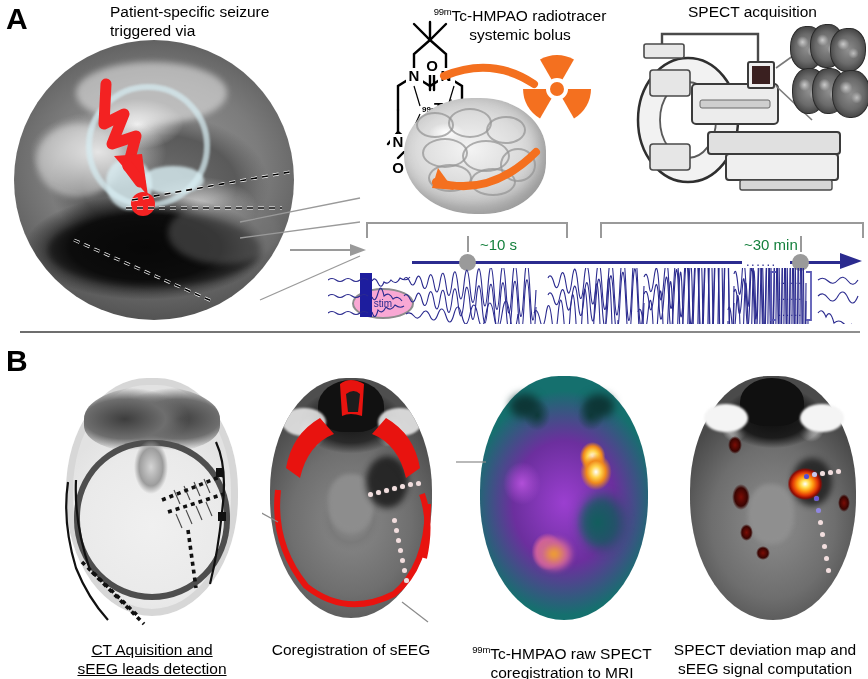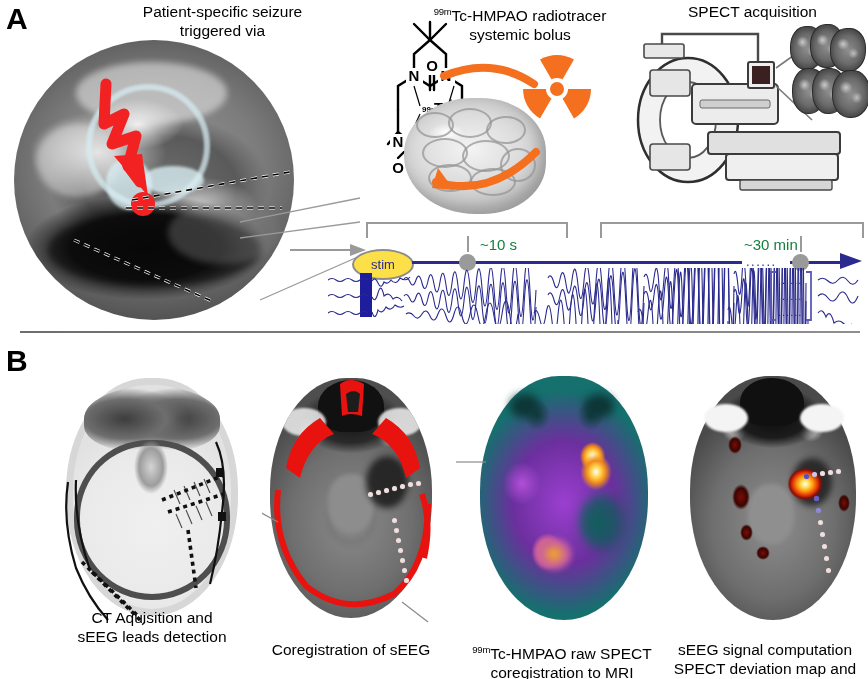--- a/index.html
+++ b/index.html
@@ -2,21 +2,21 @@
 <html><head>
 <meta charset="utf-8">
 <style>
   html,body{margin:0;padding:0;background:#fff;}
   body{width:868px;height:679px;position:relative;overflow:hidden;
        font-family:"Liberation Sans",sans-serif;color:#000;}
   .abs{position:absolute;}
   .panel-letter{font-weight:bold;font-size:30px;line-height:1;}
   .cap{font-size:15.5px;line-height:19px;}
   .cap-center{text-align:center;}
-  .cap-right{text-align:center;}
+  .cap-right{text-align:left;}
   .sup{font-size:9.5px;vertical-align:super;letter-spacing:-.2px;}
   .divider{height:2px;background:linear-gradient(to right,#6d6d6d,#8f8f8f);}
 
   
   .mri-circle{border-radius:50%;overflow:hidden;
     background:
       radial-gradient(ellipse 60% 26% at 47% 74%, #060606 0%, #111 45%, rgba(20,20,20,0) 72%),
       radial-gradient(ellipse 30% 16% at 66% 60%, #d7d7d7 0%, rgba(140,140,140,0) 70%),
       radial-gradient(ellipse 34% 20% at 30% 40%, #e8e8e8 0%, rgba(150,150,150,0) 72%),
       radial-gradient(ellipse 22% 12% at 44% 30%, #f2f2f2 0%, rgba(160,160,160,0) 75%),
@@ -49,22 +49,22 @@
       radial-gradient(ellipse 60% 56% at 50% 50%, #8f8f8f 0%, #6a6a6a 60%, #3c3c3c 100%);
     border:1px solid #2b2b2b;}
 
   
   .tl-line{position:absolute;height:2.5px;background:#2b2b8f;}
   .tl-node{position:absolute;width:17px;height:17px;border-radius:50%;background:#9a9a9a;}
   .tl-tick{position:absolute;width:2px;background:#9a9a9a;}
   .brk{position:absolute;border:2px solid #9a9a9a;border-bottom:none;height:14px;}
   .tl-label{position:absolute;font-size:15px;color:#15803d;}
   .stim-badge{position:absolute;border:2px solid #8d8d8d;border-radius:50%;
-    display:flex;align-items:center;justify-content:center;background:#fde047;
-    color:#2b2b8f;font-size:13px;}
+    display:flex;align-items:center;justify-content:center;background:#f9a8d4;
+    color:#2b2b8f;font-size:10px;margin-top:39px;}
   .stim-bar{position:absolute;background:#1d1d9e;}
 
   
   .ct{position:absolute;border-radius:47% 47% 50% 50%;
     background:
       radial-gradient(ellipse 58% 44% at 50% 62%, #f0f0f0 0%, #eaeaea 70%, #e2e2e2 100%),
       radial-gradient(ellipse 38% 17% at 50% 22%, #4f4f4f 0%, #6d6d6d 55%, rgba(140,140,140,0) 85%),
       radial-gradient(ellipse 62% 48% at 50% 56%, #fafafa 0%, #f4f4f4 100%);
     box-shadow:inset 0 0 0 7px #d7d7d7;}
 
@@ -428,27 +428,27 @@
   <div class="contact" style="left:114px;top:98px;background:#5a4ad0;"></div>
   <div class="contact" style="left:124px;top:120px;background:#6a5ad8;"></div>
   <div class="contact" style="left:126px;top:132px;background:#8f86e2;"></div>
   <div class="contact" style="left:128px;top:144px;"></div>
   <div class="contact" style="left:130px;top:156px;"></div>
   <div class="contact" style="left:132px;top:168px;"></div>
   <div class="contact" style="left:134px;top:180px;"></div>
   <div class="contact" style="left:136px;top:192px;"></div>
 </div>
 
-<div class="abs cap cap-center" style="left:52px;top:608px;width:200px;">
+<div class="abs cap cap-center" style="left:52px;top:640px;width:200px;text-decoration:underline;">
   <div>CT Aquisition and</div>
   <div>sEEG leads detection</div>
 </div>
 <div class="abs cap cap-center" style="left:242px;top:640px;width:218px;">
   <div>Coregistration of sEEG</div>
 </div>
 <div class="abs cap cap-center" style="left:452px;top:640px;width:220px;">
   <div><span class="sup">99m</span><span>Tc-HMPAO raw SPECT</span></div>
   <div>coregistration to MRI</div>
 </div>
 <div class="abs cap cap-center" style="left:662px;top:640px;width:206px;">
+  <div>SPECT deviation map and</div>
   <div>sEEG signal computation</div>
-  <div>SPECT deviation map and</div>
 </div>
 
 </body></html>

